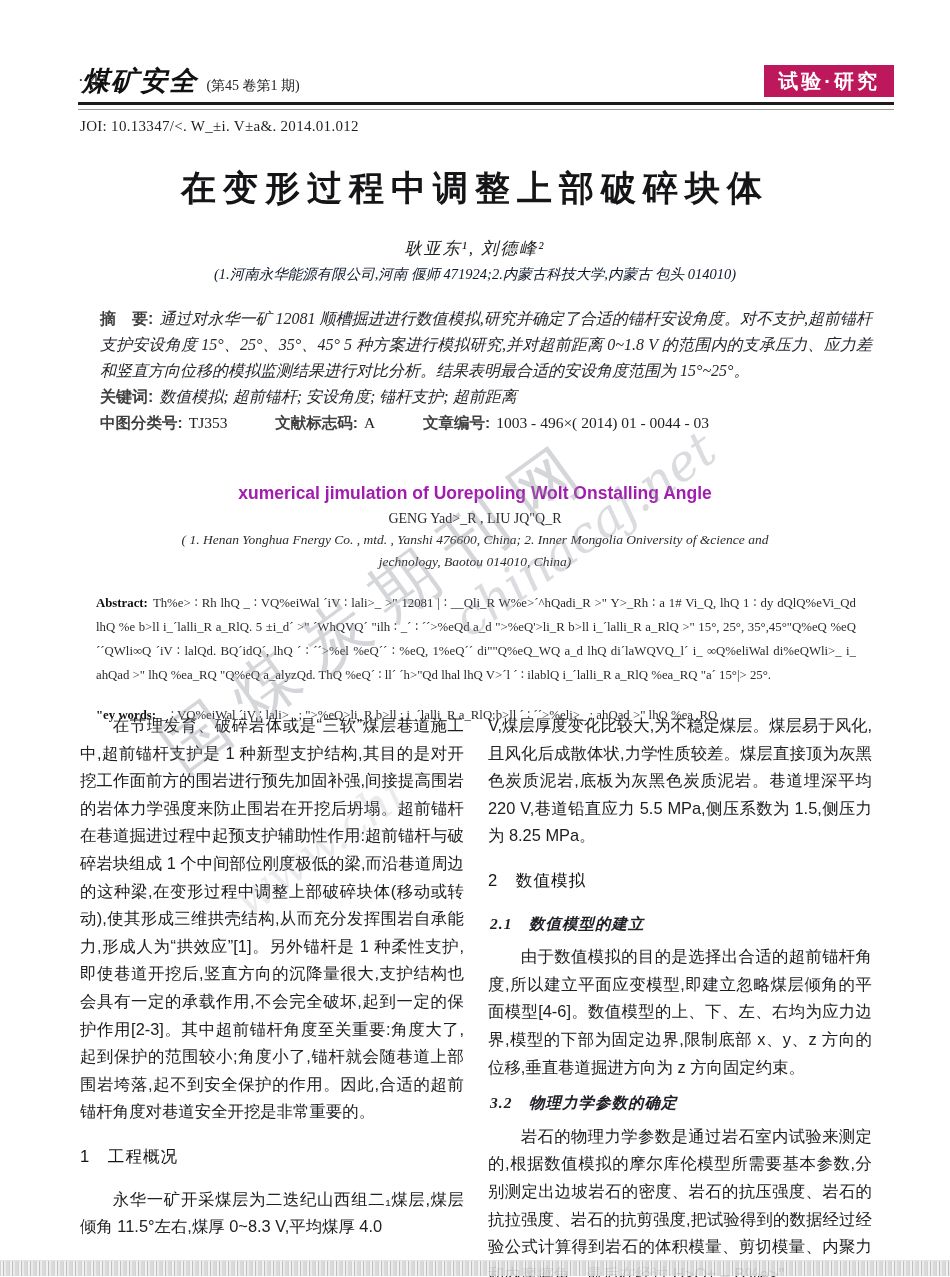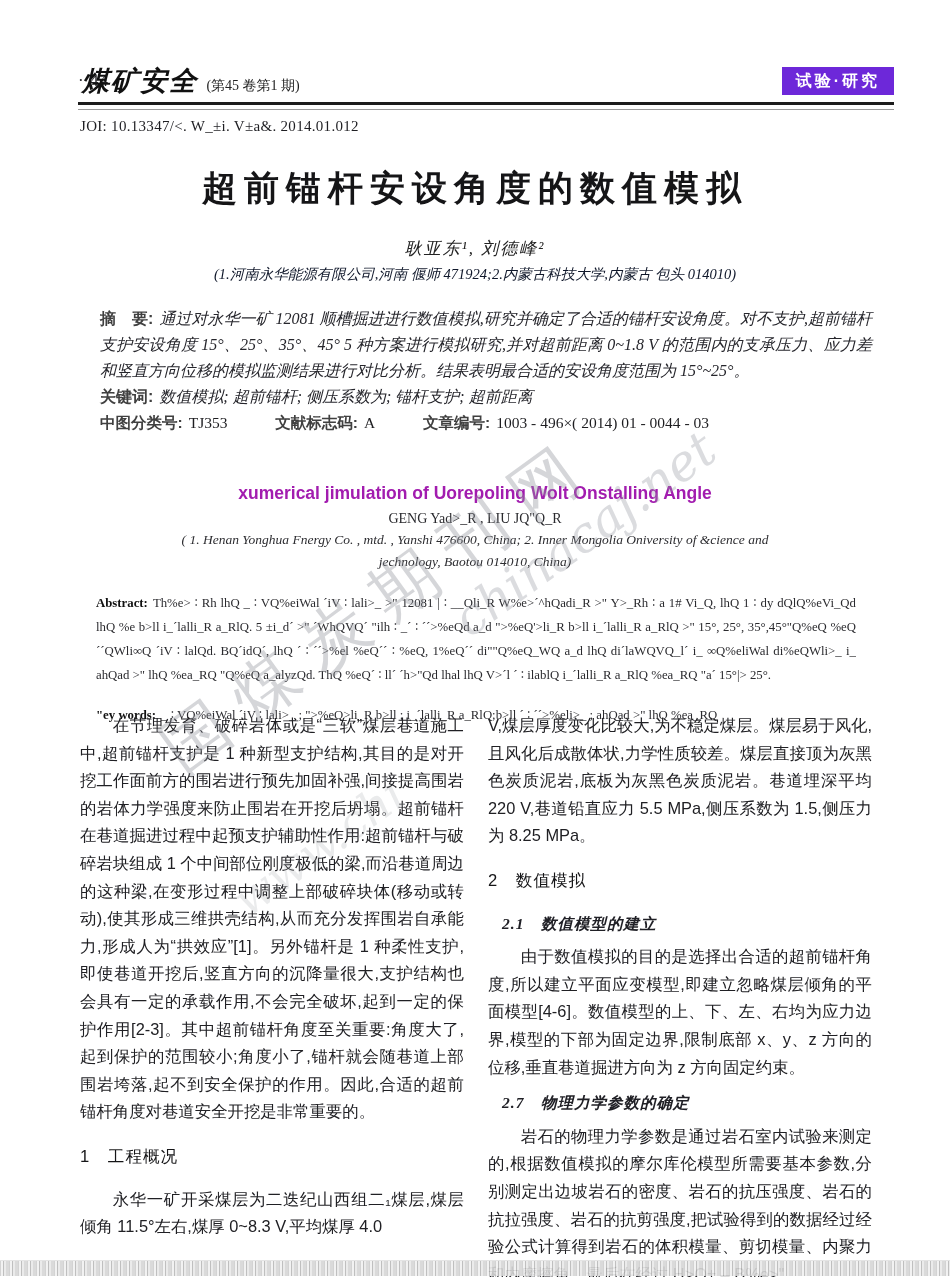--- a/index.html
+++ b/index.html
@@ -20,22 +20,22 @@
   .jtitle{
     position:absolute;left:4px;right:0;text-align:left;pointer-events:none;
   }
   .logo{
     font-family:"DejaVu Serif",serif;font-style:italic;font-weight:bold;
     font-size:27px;letter-spacing:2px;color:#111;
   }
   .issue{font-family:"Liberation Serif",serif;font-size:14px;color:#222;margin-left:4px;}
   .badge{
     position:relative;z-index:2;
-    background:#6d28d9;color:#fff;
-    font-size:16px;font-weight:bold;letter-spacing:3px;
+    background:#be185d;color:#fff;
+    font-size:20px;font-weight:bold;letter-spacing:3px;
     padding:5px 14px;line-height:1.1;
   }
   .rule{
     position:absolute;top:102px;left:78px;right:56px;height:4px;
     border-top:3px solid #1c1c1c;border-bottom:1px solid #9a9a9a;
   }
   
   .doi{
     position:absolute;top:118px;left:80px;
     font-family:"Liberation Serif",serif;font-size:15px;letter-spacing:.3px;
@@ -103,21 +103,21 @@
   }
   .col{flex:1;font-size:16.4px;line-height:27.6px;text-align:justify;color:#202024;}
   .col p{margin:0;text-indent:2em;}
   .col p.noindent{text-indent:0;}
   h2.sec{
     font-size:16.6px;font-weight:normal;color:#151517;
     margin:17px 0 15px 0;letter-spacing:1px;
   }
   h3.subsec{
     font-family:"Liberation Serif",serif;font-style:italic;font-weight:bold;
-    font-size:15.5px;color:#202026;margin:8px 0 6px 14px;letter-spacing:1px;
+    font-size:15.5px;color:#202026;margin:8px 0 6px 2px;letter-spacing:1px;
   }
   
   .wm{
     position:absolute;pointer-events:none;white-space:nowrap;
     color:rgba(145,148,155,0.38);transform:rotate(-36deg);z-index:3;
   }
   .wm-cn{top:560px;left:120px;font-size:66px;letter-spacing:20px;font-family:"Liberation Serif",serif;}
   .wm-en{top:505px;left:430px;font-size:50px;font-style:italic;font-family:"DejaVu Serif",serif;color:rgba(150,153,160,0.34);}
   .wm-en2{top:820px;left:220px;font-size:46px;font-style:italic;font-family:"DejaVu Serif",serif;color:rgba(160,163,168,0.22);transform:rotate(-36deg);}
   
@@ -138,27 +138,27 @@
     <div class="jtitle">
       <span class="logo">煤矿安全</span>
       <span class="issue">(第45 卷第1 期)</span>
     </div>
     <span class="badge">试验·研究</span>
   </div>
   <div class="rule"></div>
 
   <div class="doi">JOI:  10.13347/&lt;. W_±i. V±a&amp;. 2014.01.012</div>
 
-  <h1 class="title">超前锚杆安设角度的数值模拟</h1>
+  <h1 class="title">在变形过程中调整上部破碎块体</h1>
   <div class="authors">耿亚东¹, 刘德峰²</div>
   <div class="affil">(1.河南永华能源有限公司,河南 偃师 471924;2.内蒙古科技大学,内蒙古 包头 014010)</div>
 
   <div class="absblock">
     <p><span class="lbl">摘　要:</span><span>通过对永华一矿 12081 顺槽掘进进行数值模拟,研究并确定了合适的锚杆安设角度。对不支护,超前锚杆支护安设角度 15°、25°、35°、45° 5 种方案进行模拟研究,并对超前距离 0~1.8 V 的范围内的支承压力、应力差和竖直方向位移的模拟监测结果进行对比分析。结果表明最合适的安设角度范围为 15°~25°。</span></p>
-    <p class="kwline"><span class="lbl">关键词:</span><span>数值模拟; 超前锚杆; 侧压系数为; 锚杆支护; 超前距离</span></p>
+    <p class="kwline"><span class="lbl">关键词:</span><span>数值模拟; 超前锚杆; 安设角度; 锚杆支护; 超前距离</span></p>
     <p class="metaline">
       <span class="grp"><span class="lbl">中图分类号:</span><span>TJ353</span></span>
       <span class="grp"><span class="lbl">文献标志码:</span><span>A</span></span>
       <span class="grp"><span class="lbl">文章编号:</span><span>1003 - 496×( 2014) 01 - 0044 - 03</span></span>
     </p>
   </div>
 
   <div class="entitle">xumerical jimulation of Uorepoling Wolt Onstalling Angle</div>
   <div class="enauthors">GENG Yad&gt;_R , LIU JQ"Q_R</div>
   <div class="enaffil enaffil1">( 1. Henan Yonghua Fnergy Co. , mtd. , Yanshi 476600, China; 2. Inner Mongolia Oniversity of &amp;cience and</div>
@@ -172,21 +172,21 @@
     <div class="col">
       <p>在节理发育、破碎岩体或是“三软”煤层巷道施工中,超前锚杆支护是 1 种新型支护结构,其目的是对开挖工作面前方的围岩进行预先加固补强,间接提高围岩的岩体力学强度来防止围岩在开挖后坍塌。超前锚杆在巷道掘进过程中起预支护辅助性作用:超前锚杆与破碎岩块组成 1 个中间部位刚度极低的梁,而沿巷道周边的这种梁,在变形过程中调整上部破碎块体(移动或转动),使其形成三维拱壳结构,从而充分发挥围岩自承能力,形成人为“拱效应”[1]。另外锚杆是 1 种柔性支护,即使巷道开挖后,竖直方向的沉降量很大,支护结构也会具有一定的承载作用,不会完全破坏,起到一定的保护作用[2-3]。其中超前锚杆角度至关重要:角度大了,起到保护的范围较小;角度小了,锚杆就会随巷道上部围岩垮落,起不到安全保护的作用。因此,合适的超前锚杆角度对巷道安全开挖是非常重要的。</p>
       <h2 class="sec">1　工程概况</h2>
       <p>永华一矿开采煤层为二迭纪山西组二₁煤层,煤层倾角 11.5°左右,煤厚 0~8.3 V,平均煤厚 4.0</p>
     </div>
     <div class="col">
       <p class="noindent">V,煤层厚度变化比较大,为不稳定煤层。煤层易于风化,且风化后成散体状,力学性质较差。煤层直接顶为灰黑色炭质泥岩,底板为灰黑色炭质泥岩。巷道埋深平均 220 V,巷道铅直应力 5.5 MPa,侧压系数为 1.5,侧压力为 8.25 MPa。</p>
       <h2 class="sec">2　数值模拟</h2>
       <h3 class="subsec">2.1　数值模型的建立</h3>
       <p>由于数值模拟的目的是选择出合适的超前锚杆角度,所以建立平面应变模型,即建立忽略煤层倾角的平面模型[4-6]。数值模型的上、下、左、右均为应力边界,模型的下部为固定边界,限制底部 x、y、z 方向的位移,垂直巷道掘进方向为 z 方向固定约束。</p>
-      <h3 class="subsec">2.7　物理力学参数的确定</h3>
+      <h3 class="subsec">3.2　物理力学参数的确定</h3>
       <p>岩石的物理力学参数是通过岩石室内试验来测定的,根据数值模拟的摩尔库伦模型所需要基本参数,分别测定出边坡岩石的密度、岩石的抗压强度、岩石的抗拉强度、岩石的抗剪强度,把试验得到的数据经过经验公式计算得到岩石的体积模量、剪切模量、内聚力和内摩擦角。最后在经过 H&gt;Q± – B%e&gt;"_</p>
     </div>
   </div>
 
   <div class="wm wm-cn">国煤炭期刊网</div>
   <div class="wm wm-en">chinacaj.net</div>
   <div class="wm wm-en2">www.chi</div>
 
   <div class="scanstrip"></div>
 

